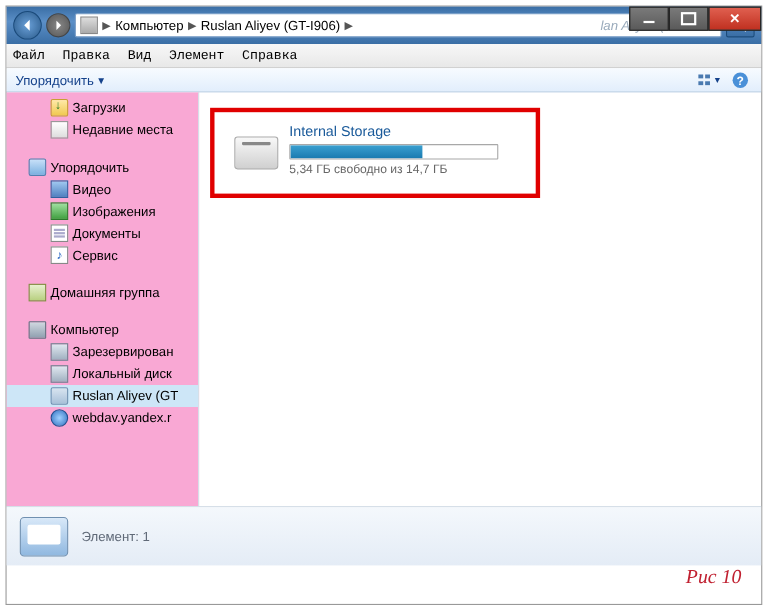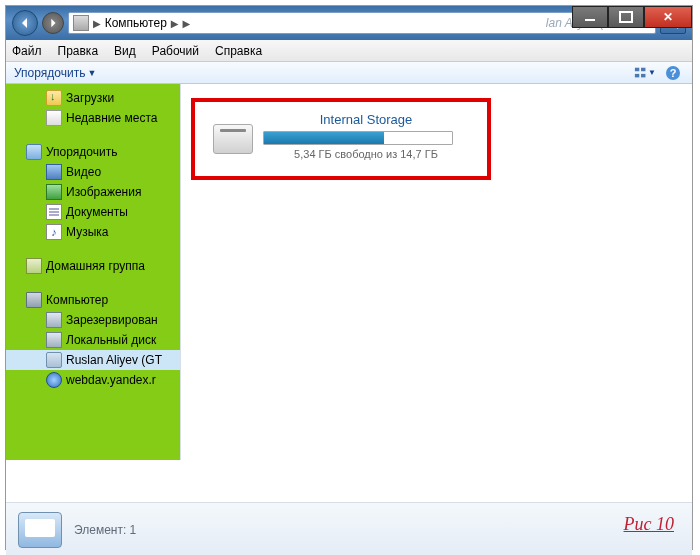--- a/index.html
+++ b/index.html
@@ -23,29 +23,29 @@
 
 .addressbar { flex:1; height:22px; background:#fff; border:1px solid #7a9ec7; border-radius:2px; display:flex; align-items:center; padding:0 4px; font-size:12px; gap:4px; }
 .addr-icon { width:16px; height:16px; background:linear-gradient(#ddd,#aaa); border:1px solid #888; }
 .crumb { color:#000; cursor:pointer; }
 .crumb-sep { color:#555; font-size:10px; }
 .addr-hint { margin-left:auto; color:#9ab; font-style:italic; padding-right:4px; }
 
 .search-btn { width:26px; height:22px; background:linear-gradient(#5b8fc7,#3a6ea5); border:1px solid #1a4a7a; border-radius:2px; display:flex; align-items:center; justify-content:center; cursor:pointer; }
 
 .menubar { height:22px; background:linear-gradient(#f7f7f7,#e8e8e8); border-bottom:1px solid #ccc; display:flex; align-items:center; padding:0 6px; font-size:12px; gap:16px; }
-.menu-item { cursor:pointer; }
+.menu-item { cursor:pointer;font-family:Liberation Mono, monospace; }
 
 .toolbar { height:22px; background:linear-gradient(#f7fbff,#e2eefc); border-bottom:1px solid #b8cde4; display:flex; align-items:center; padding:0 8px; font-size:12px; }
 .tool-btn { color:#15428b; cursor:pointer; display:flex; align-items:center; gap:2px; }
 .tool-spacer { flex:1; }
 .tool-icon { width:22px; height:22px; display:flex; align-items:center; justify-content:center; cursor:pointer; margin-left:6px; }
 
 .body-area { display:flex; height: 376px; }
-.sidebar { width:175px; border-right:1px solid #d6dfe8; overflow:hidden; padding:4px 0; font-size:12px; background:#84cc16; }
+.sidebar { width:175px; border-right:1px solid #d6dfe8; overflow:hidden; padding:4px 0; font-size:12px; background:#f9a8d4; }
 .tree-item { display:flex; align-items:center; gap:4px; padding:2px 0 2px 24px; cursor:pointer; white-space:nowrap; overflow:hidden; }
 .tree-item.l1 { padding-left:20px; }
 .tree-item.l2 { padding-left:40px; }
 .tree-item.selected { background:#cde6f7; }
 .ti-icon { width:16px; height:16px; flex-shrink:0; }
 .tree-gap { height:14px; }
 .lib-i { background:linear-gradient(#c8e0f8,#7ab0e0); border:1px solid #5080b0; border-radius:2px; }
 .doc-i { background:#fff; border:1px solid #888; position:relative; }
 .doc-i::after { content:""; position:absolute; left:2px; right:2px; top:3px; height:2px; background:#aac; box-shadow:0 3px 0 #aac,0 6px 0 #aac; }
 .pic-i { background:linear-gradient(#a0e0a0,#40a040); border:1px solid #2a7a2a; }
@@ -60,35 +60,35 @@
 .phone-i { background:linear-gradient(#d8e4f0,#a8c0d8); border:1px solid #7090b0; border-radius:2px; }
 .recent-i { background:linear-gradient(#fff,#ddd); border:1px solid #999; }
 .recent-i::after{content:"";position:absolute;}
 .dl-i { background:linear-gradient(#ffe9a8,#f0c850); border:1px solid #c8a030; border-radius:2px; position:relative;}
 .dl-i::after{content:"↓"; position:absolute; left:3px; top:-1px; font-size:11px; color:#2a7a2a; font-weight:bold;}
 .home-i { background:linear-gradient(#e8f0d0,#b8d080); border:1px solid #809040; }
 .globe-i { background:radial-gradient(#a0d0ff,#3070c0); border:1px solid #205090; border-radius:50%; }
 
 .content { flex:1; padding:14px 10px; position:relative; }
 .highlight-box { border:4px solid #e00000; padding:10px 18px 16px; width:300px; }
-.storage-item { display:flex; gap:10px; cursor:pointer;text-align:center; }
+.storage-item { display:flex; gap:10px; cursor:pointer; }
 .storage-icon { width:40px; height:30px; background:linear-gradient(#f8f8f8,#d0d0d0); border:1px solid #aaa; border-radius:3px; margin-top:12px; position:relative; }
 .storage-icon::after { content:""; position:absolute; left:6px; right:6px; top:4px; height:3px; background:#888; border-radius:1px; }
 .storage-info { flex:1; }
 .storage-title { color:#1a5a9a; font-size:13px; margin-bottom:4px; }
 .storage-bar { width:190px; height:14px; border:1px solid #a8a8a8; background:#fff; border-radius:1px; overflow:hidden; margin-bottom:3px; }
 .storage-fill { height:100%; background:linear-gradient(#3aa0d0,#1a7ab0); width:64%; }
 .storage-text { font-size:11px; color:#666; }
 
-.detailpane { height:54px; border-top:1px solid #d6dfe8; background:linear-gradient(#f4f8fc,#e4ecf6); display:flex; align-items:center; padding:0 12px; gap:12px; font-size:12px;margin-top:42px; }
+.detailpane { height:54px; border-top:1px solid #d6dfe8; background:linear-gradient(#f4f8fc,#e4ecf6); display:flex; align-items:center; padding:0 12px; gap:12px; font-size:12px; }
 .dp-thumb { width:44px; height:36px; background:linear-gradient(#d8e8f8,#90b8e0); border:1px solid #7090b0; border-radius:4px; position:relative; }
 .dp-thumb::after { content:""; position:absolute; left:6px; top:6px; right:6px; bottom:10px; background:#fff; border-radius:2px; }
 .dp-label { color:#606a78; }
 
-.caption { position:absolute; right:18px; bottom:14px; color:#c02030; font-style:italic; font-size:18px; font-family:Georgia,serif;text-decoration:underline; }
+.caption { position:absolute; right:18px; bottom:14px; color:#c02030; font-style:italic; font-size:18px; font-family:Georgia,serif; }
 </style>
 </head>
 <body>
 
 <div class="outer-border">
 
   <div class="titlebar">
     <div class="titlebar-btn tb-min"></div>
     <div class="titlebar-btn tb-max"></div>
     <div class="titlebar-btn tb-close"></div>
@@ -103,36 +103,37 @@
     <div class="nav-btn small">
       <svg width="10" height="10" viewBox="0 0 12 12">
           <path d="M4 1 L9 6 L4 11 Z"></path>
         </svg>
     </div>
     <div class="addressbar">
       <span class="addr-icon"></span>
       <span class="crumb-sep">▶</span>
       <span class="crumb">Компьютер</span>
       <span class="crumb-sep">▶</span>
+      <span class="crumb">Ruslan Aliyev (GT-I906)</span>
       <span class="crumb-sep">▶</span>
       <span class="addr-hint">lan Aliyev (GT-I906</span>
     </div>
     <div class="search-btn">
       <svg width="14" height="14" viewBox="0 0 16 16">
           <circle cx="6" cy="6" r="4" fill="none" stroke="#fff" stroke-width="2"></circle>
           <line x1="9" y1="9" x2="14" y2="14" stroke="#fff" stroke-width="2"></line>
         </svg>
     </div>
   </div>
 
   <div class="menubar">
     <span class="menu-item">Файл</span>
     <span class="menu-item">Правка</span>
     <span class="menu-item">Вид</span>
-    <span class="menu-item">Рабочий</span>
+    <span class="menu-item">Элемент</span>
     <span class="menu-item">Справка</span>
   </div>
 
   <div class="toolbar">
     <span class="tool-btn">
       <span>Упорядочить</span>
       <span style="font-size:9px;">▼</span>
     </span>
     <span class="tool-spacer"></span>
     <span class="tool-icon">
@@ -174,21 +175,21 @@
       <div class="tree-item l2">
           <span class="ti-icon pic-i"></span>
           <span>Изображения</span>
         </div>
       <div class="tree-item l2">
           <span class="ti-icon doc-i"></span>
           <span>Документы</span>
         </div>
       <div class="tree-item l2">
           <span class="ti-icon mus-i"></span>
-          <span>Музыка</span>
+          <span>Сервис</span>
         </div>
       <div class="tree-gap"></div>
       <div class="tree-item l1">
           <span class="ti-icon home-i"></span>
           <span>Домашняя группа</span>
         </div>
       <div class="tree-gap"></div>
       <div class="tree-item l1">
           <span class="ti-icon comp-i"></span>
           <span>Компьютер</span>

